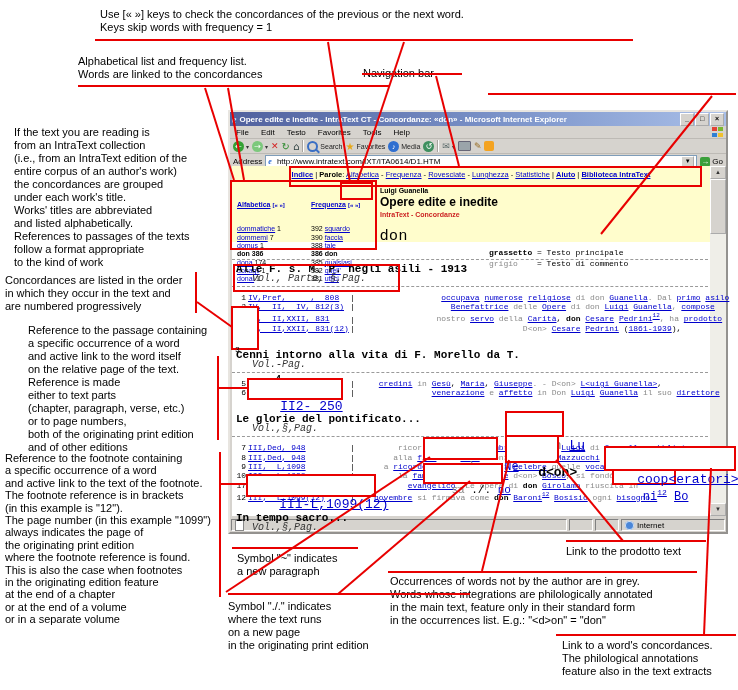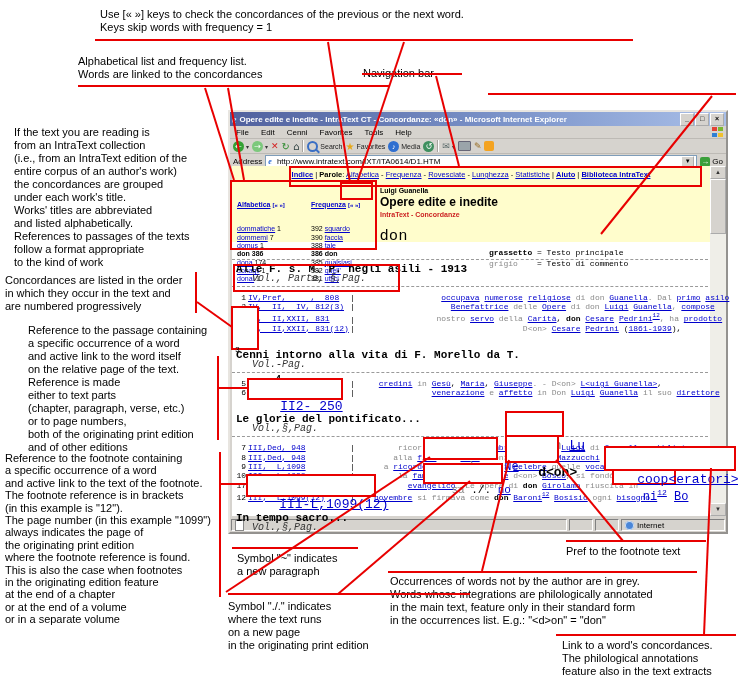--- a/index.html
+++ b/index.html
@@ -155,40 +155,40 @@
   <div class="ann" style="left:237px;top:552px;">Symbol "~" indicates
 a new paragraph</div>
   <div class="ann" style="left:228px;top:600px;">Symbol "./." indicates
 where the text runs
 on a new page
 in the originating print edition</div>
   <div class="ann" style="left:390px;top:575px;width:330px;">Occurrences of words not by the author are in grey.
 Words whose integrations are philologically annotated
 in the main text, feature only in their standard form
 in the occurrences list. E.g.: "&lt;d&gt;on" = "don"</div>
-  <div class="ann" style="left:566px;top:545px;">Pref to the footnote text</div>
+  <div class="ann" style="left:566px;top:545px;">Link to the prodotto text</div>
   <div class="ann" style="left:562px;top:639px;width:180px;">Link to a word's concordances.
 The philological annotations
 feature also in the text extracts</div>
 
   <div id="winframe"></div>
 
   <div id="titlebar">
     <span class="ie-e">e</span>
     <span class="ttext">Opere edite e inedite - IntraText CT - Concordanze: «don» - Microsoft Internet Explorer</span>
     <span class="wbtn">_</span>
     <span class="wbtn">□</span>
     <span class="wbtn">×</span>
   </div>
 
   <div id="menubar">
     <span id="menuitems" style="display:flex;">
         <span class="menu-item">File</span>
         <span class="menu-item">Edit</span>
-        <span class="menu-item">Cenni</span>
+        <span class="menu-item">Testo</span>
         <span class="menu-item">Favorites</span>
         <span class="menu-item">Tools</span>
         <span class="menu-item">Help</span>
       </span>
     <span class="win-logo">
       <span style="background:#e34234"></span>
         <span style="background:#7cb82f"></span>
       <span style="background:#2f7fd4"></span>
         <span style="background:#f0c02f"></span>
     </span>

